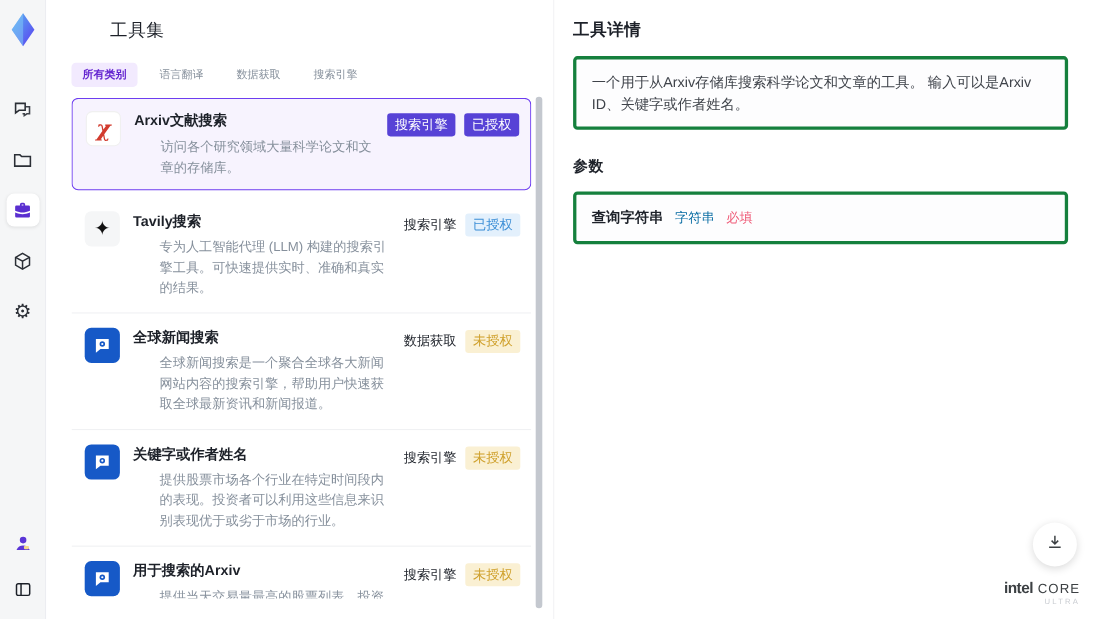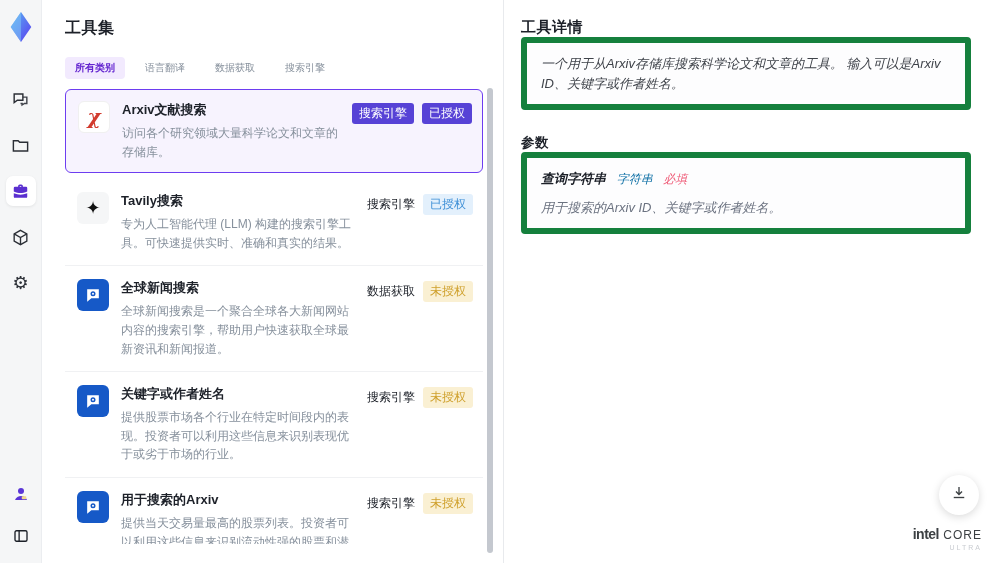--- a/index.html
+++ b/index.html
@@ -15,55 +15,55 @@
   .rail-btn { width:30px; height:30px; display:flex; align-items:center; justify-content:center;
               border-radius:7px; cursor:pointer; color:#2b2f36; }
   .rail-btn svg { display:block; }
   .rail-btn.active { background:#ffffff; box-shadow:0 1px 3px rgba(0,0,0,.08); color:#5a2fd0; }
   .rail-spacer { flex:1; }
   .rail-bottom { display:flex; flex-direction:column; gap:12px; align-items:center; margin-bottom:12px; }
   .gear-glyph { font-size:18px; line-height:1; color:#2b2f36; }
 
   
   .main { width:461px; flex-shrink:0; position:relative; background:#fff; padding:18px 0 0 23px; }
-  .main h1 { font-size:16px; font-weight:bold; letter-spacing:.5px; }
+  .main h1 { font-size:16px; font-weight:normal; letter-spacing:.5px;margin-left:35px; }
   .tabs { display:flex; gap:10px; margin-top:18px; }
   .tab { font-size:10px; color:#86909c; padding:4px 10px; border-radius:4px; cursor:pointer; white-space:nowrap; }
   .tab.active { color:#6425d0; background:#f2eafe; font-weight:bold; }
 
   .list { margin-top:10px; width:418px; height:455px; overflow:hidden; }
   .card { display:flex; padding:13px 10px 13px 12px; border-bottom:1px solid #f0f1f3; cursor:pointer; }
   .card.selected { border:1px solid #6d3df0; background:#f7f3fe; border-radius:6px; padding:11px 10px 11px 12px; margin-bottom:6px; }
   .tool-icon { width:32px; height:32px; border-radius:6px; flex-shrink:0; margin-right:12px;
                display:flex; align-items:center; justify-content:center; overflow:hidden; }
   .tool-icon.white { background:#ffffff; border:1px solid #f0f0f0; }
   .tool-icon.blue  { background:#1659c7; }
   .tool-icon.light { background:#f5f6f7; }
   .chi { color:#d23b2e; font-family:"DejaVu Serif",serif; font-style:italic; font-size:20px; font-weight:bold; }
   .sparkle { color:#111; font-size:18px; }
   .tbody { flex:1; min-width:0; padding-right:10px; }
   .tname { font-size:13px; font-weight:bold; color:#1d2129; margin-bottom:5px; }
-  .tdesc { font-size:12px; line-height:1.55; color:#86909c; }
+  .tdesc { font-size:12px; line-height:1.55; color:#86909c;margin-left:24px; }
   .tright { display:flex; gap:8px; align-items:flex-start; flex-shrink:0; padding-top:2px; }
   .cat-plain { font-size:12px; color:#1d2129; padding:2px 0; white-space:nowrap; }
   .badge { font-size:12px; padding:2px 7px; border-radius:3px; white-space:nowrap; }
   .badge.solid { background:#5742d6; color:#ffffff; }
   .badge.blue  { background:#e3f0fc; color:#3d8fd6; }
   .badge.yellow{ background:#faf0d3; color:#cfa02c; }
 
   .vscroll { position:absolute; top:88px; right:10px; width:6px; height:465px; border-radius:3px; background:#c4c8cf; }
 
   .vdivider { width:1px; background:#e8eaed; flex-shrink:0; }
 
   
   .detail { flex:1; padding:18px 29px 0 17px; position:relative; background:#fff; }
   .detail h1 { font-size:15px; font-weight:bold; letter-spacing:.5px; }
   .sect { font-size:13.5px; font-weight:bold; margin-top:24px; letter-spacing:.5px; }
-  .box { margin-top:0; border:6px solid #15803d; border-radius:4px; background:#fdfdfe;
-         padding:11px 14px; font-size:13px; color:#3f434a; line-height:1.5;font-style:italic; }
+  .box { margin-top:14px; border:3px solid #15803d; border-radius:4px; background:#fdfdfe;
+         padding:11px 14px; font-size:13px; color:#3f434a; line-height:1.5; }
   .param-name { font-size:13px; font-weight:bold; color:#1d2129; }
   .param-type { font-size:12px; color:#0369a1; margin-left:7px; }
   .param-req  { font-size:12px; color:#ef5e7a; margin-left:7px; }
   .param-desc { font-size:13px; color:#6b7280; margin-top:9px; }
 
   .fab { position:absolute; right:21px; bottom:48px; width:40px; height:40px; border-radius:50%;
          background:#fff; box-shadow:0 2px 8px rgba(0,0,0,.15); display:flex; align-items:center;
          justify-content:center; cursor:pointer; }
   .brand { position:absolute; right:18px; bottom:12px; text-align:right; color:#3c4043; line-height:1; }
   .brand .b1 { font-size:14px; }
@@ -254,21 +254,20 @@
 
     <div class="box">一个用于从Arxiv存储库搜索科学论文和文章的工具。 输入可以是Arxiv ID、关键字或作者姓名。</div>
 
     <div class="sect">参数</div>
     <div class="box">
       <div>
         <span class="param-name">查询字符串</span>
         <span class="param-type">字符串</span>
         <span class="param-req">必填</span>
       </div>
-      <div class="param-desc">用于搜索的Arxiv ID、关键字或作者姓名。</div>
     </div>
 
     <div class="fab">
       <span>
         <svg width="18" height="18" viewBox="0 0 24 24" fill="none" stroke="#3c4043" stroke-width="1.8">
           <path d="M12 4v10M8 10l4 4 4-4"></path>
             <path d="M5 18h14"></path>
         </svg>
       </span>
     </div>

